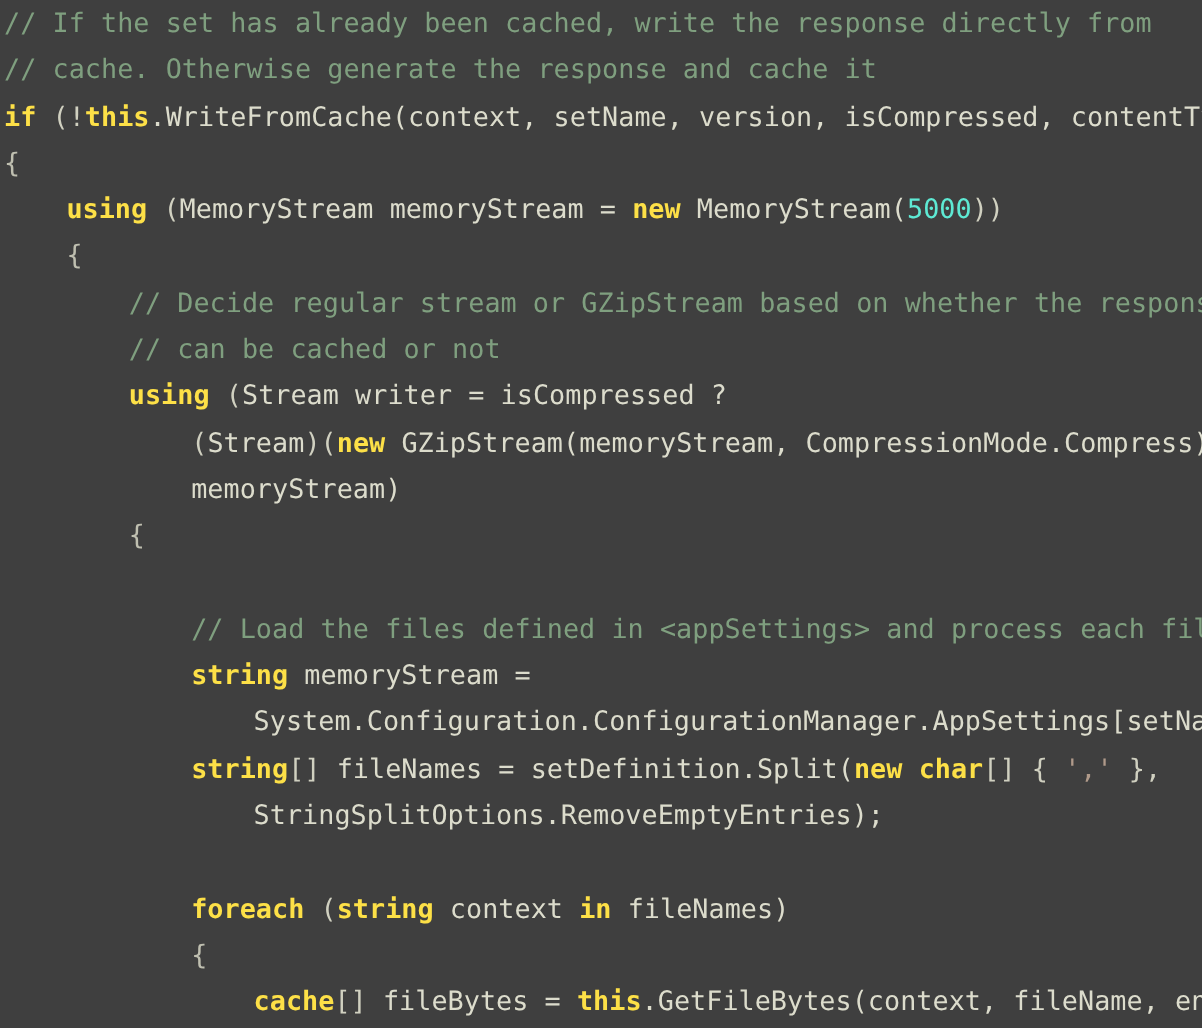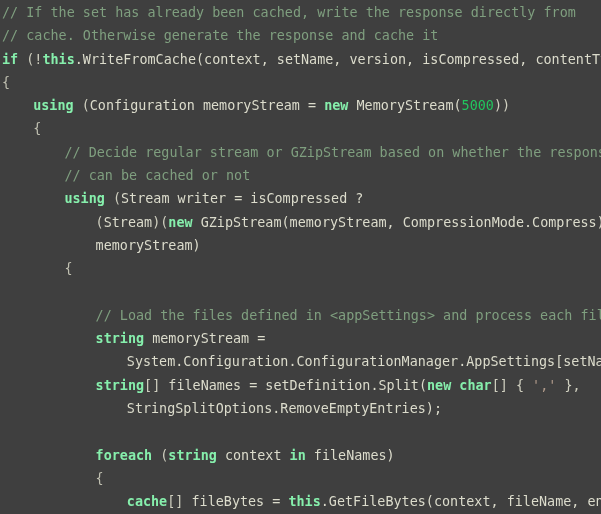--- a/index.html
+++ b/index.html
@@ -39,37 +39,37 @@
     height: 23.3px;
     line-height: 23.3px;
     font-size: 13.4px;
     white-space: pre;
     color: #dcdccc;
     letter-spacing: 0.02px;
   }
 
   
   .cm  { color: #7f9f7f; }                    
-  .kw  { color: #86efac; font-weight: bold; } 
-  .num { color: #22c55e; }                    
+  .kw  { color: #fde047; font-weight: bold; } 
+  .num { color: #5eead4; }                    
   .str { color: #b09a8a; }                    
   .id  { color: #dcdccc; }                    
   .pn  { color: #d0d0c0; }                    
   .br  { color: #bfbfb0; }                    
 </style>
 </head>
 <body>
 
 <div id="editor">
   <div class="code-area">
       <div class="line"><span class="cm">// If the set has already been cached, write the response directly from</span></div>
       <div class="line"><span class="cm">// cache. Otherwise generate the response and cache it</span></div>
       <div class="line"><span class="kw">if</span><span class="pn"> (!</span><span class="kw">this</span><span class="id">.WriteFromCache(context, setName, version, isCompressed, contentType))</span></div>
       <div class="line"><span class="br">{</span></div>
-      <div class="line"><span style="display: inline-block; width: 31.2px;"></span><span class="kw">using</span><span class="pn"> (</span><span class="id">Configuration memoryStream = </span><span class="kw">new</span><span class="id"> MemoryStream(</span><span class="num">5000</span><span class="pn">))</span></div>
+      <div class="line"><span style="display: inline-block; width: 31.2px;"></span><span class="kw">using</span><span class="pn"> (</span><span class="id">MemoryStream memoryStream = </span><span class="kw">new</span><span class="id"> MemoryStream(</span><span class="num">5000</span><span class="pn">))</span></div>
       <div class="line"><span style="display: inline-block; width: 31.2px;"></span><span class="br">{</span></div>
       <div class="line"><span style="display: inline-block; width: 62.4px;"></span><span class="cm">// Decide regular stream or GZipStream based on whether the response</span></div>
       <div class="line"><span style="display: inline-block; width: 62.4px;"></span><span class="cm">// can be cached or not</span></div>
       <div class="line"><span style="display: inline-block; width: 62.4px;"></span><span class="kw">using</span><span class="pn"> (</span><span class="id">Stream writer = isCompressed ?</span></div>
       <div class="line"><span style="display: inline-block; width: 93.6px;"></span><span class="pn">(</span><span class="id">Stream</span><span class="pn">)(</span><span class="kw">new</span><span class="id"> GZipStream(memoryStream, CompressionMode.Compress) :</span></div>
       <div class="line"><span style="display: inline-block; width: 93.6px;"></span><span class="id">memoryStream)</span></div>
       <div class="line"><span style="display: inline-block; width: 62.4px;"></span><span class="br">{</span></div>
       <div class="line">&nbsp;</div>
       <div class="line"><span style="display: inline-block; width: 93.6px;"></span><span class="cm">// Load the files defined in &lt;appSettings&gt; and process each file</span></div>
       <div class="line"><span style="display: inline-block; width: 93.6px;"></span><span class="kw">string</span><span class="id"> memoryStream =</span></div>

